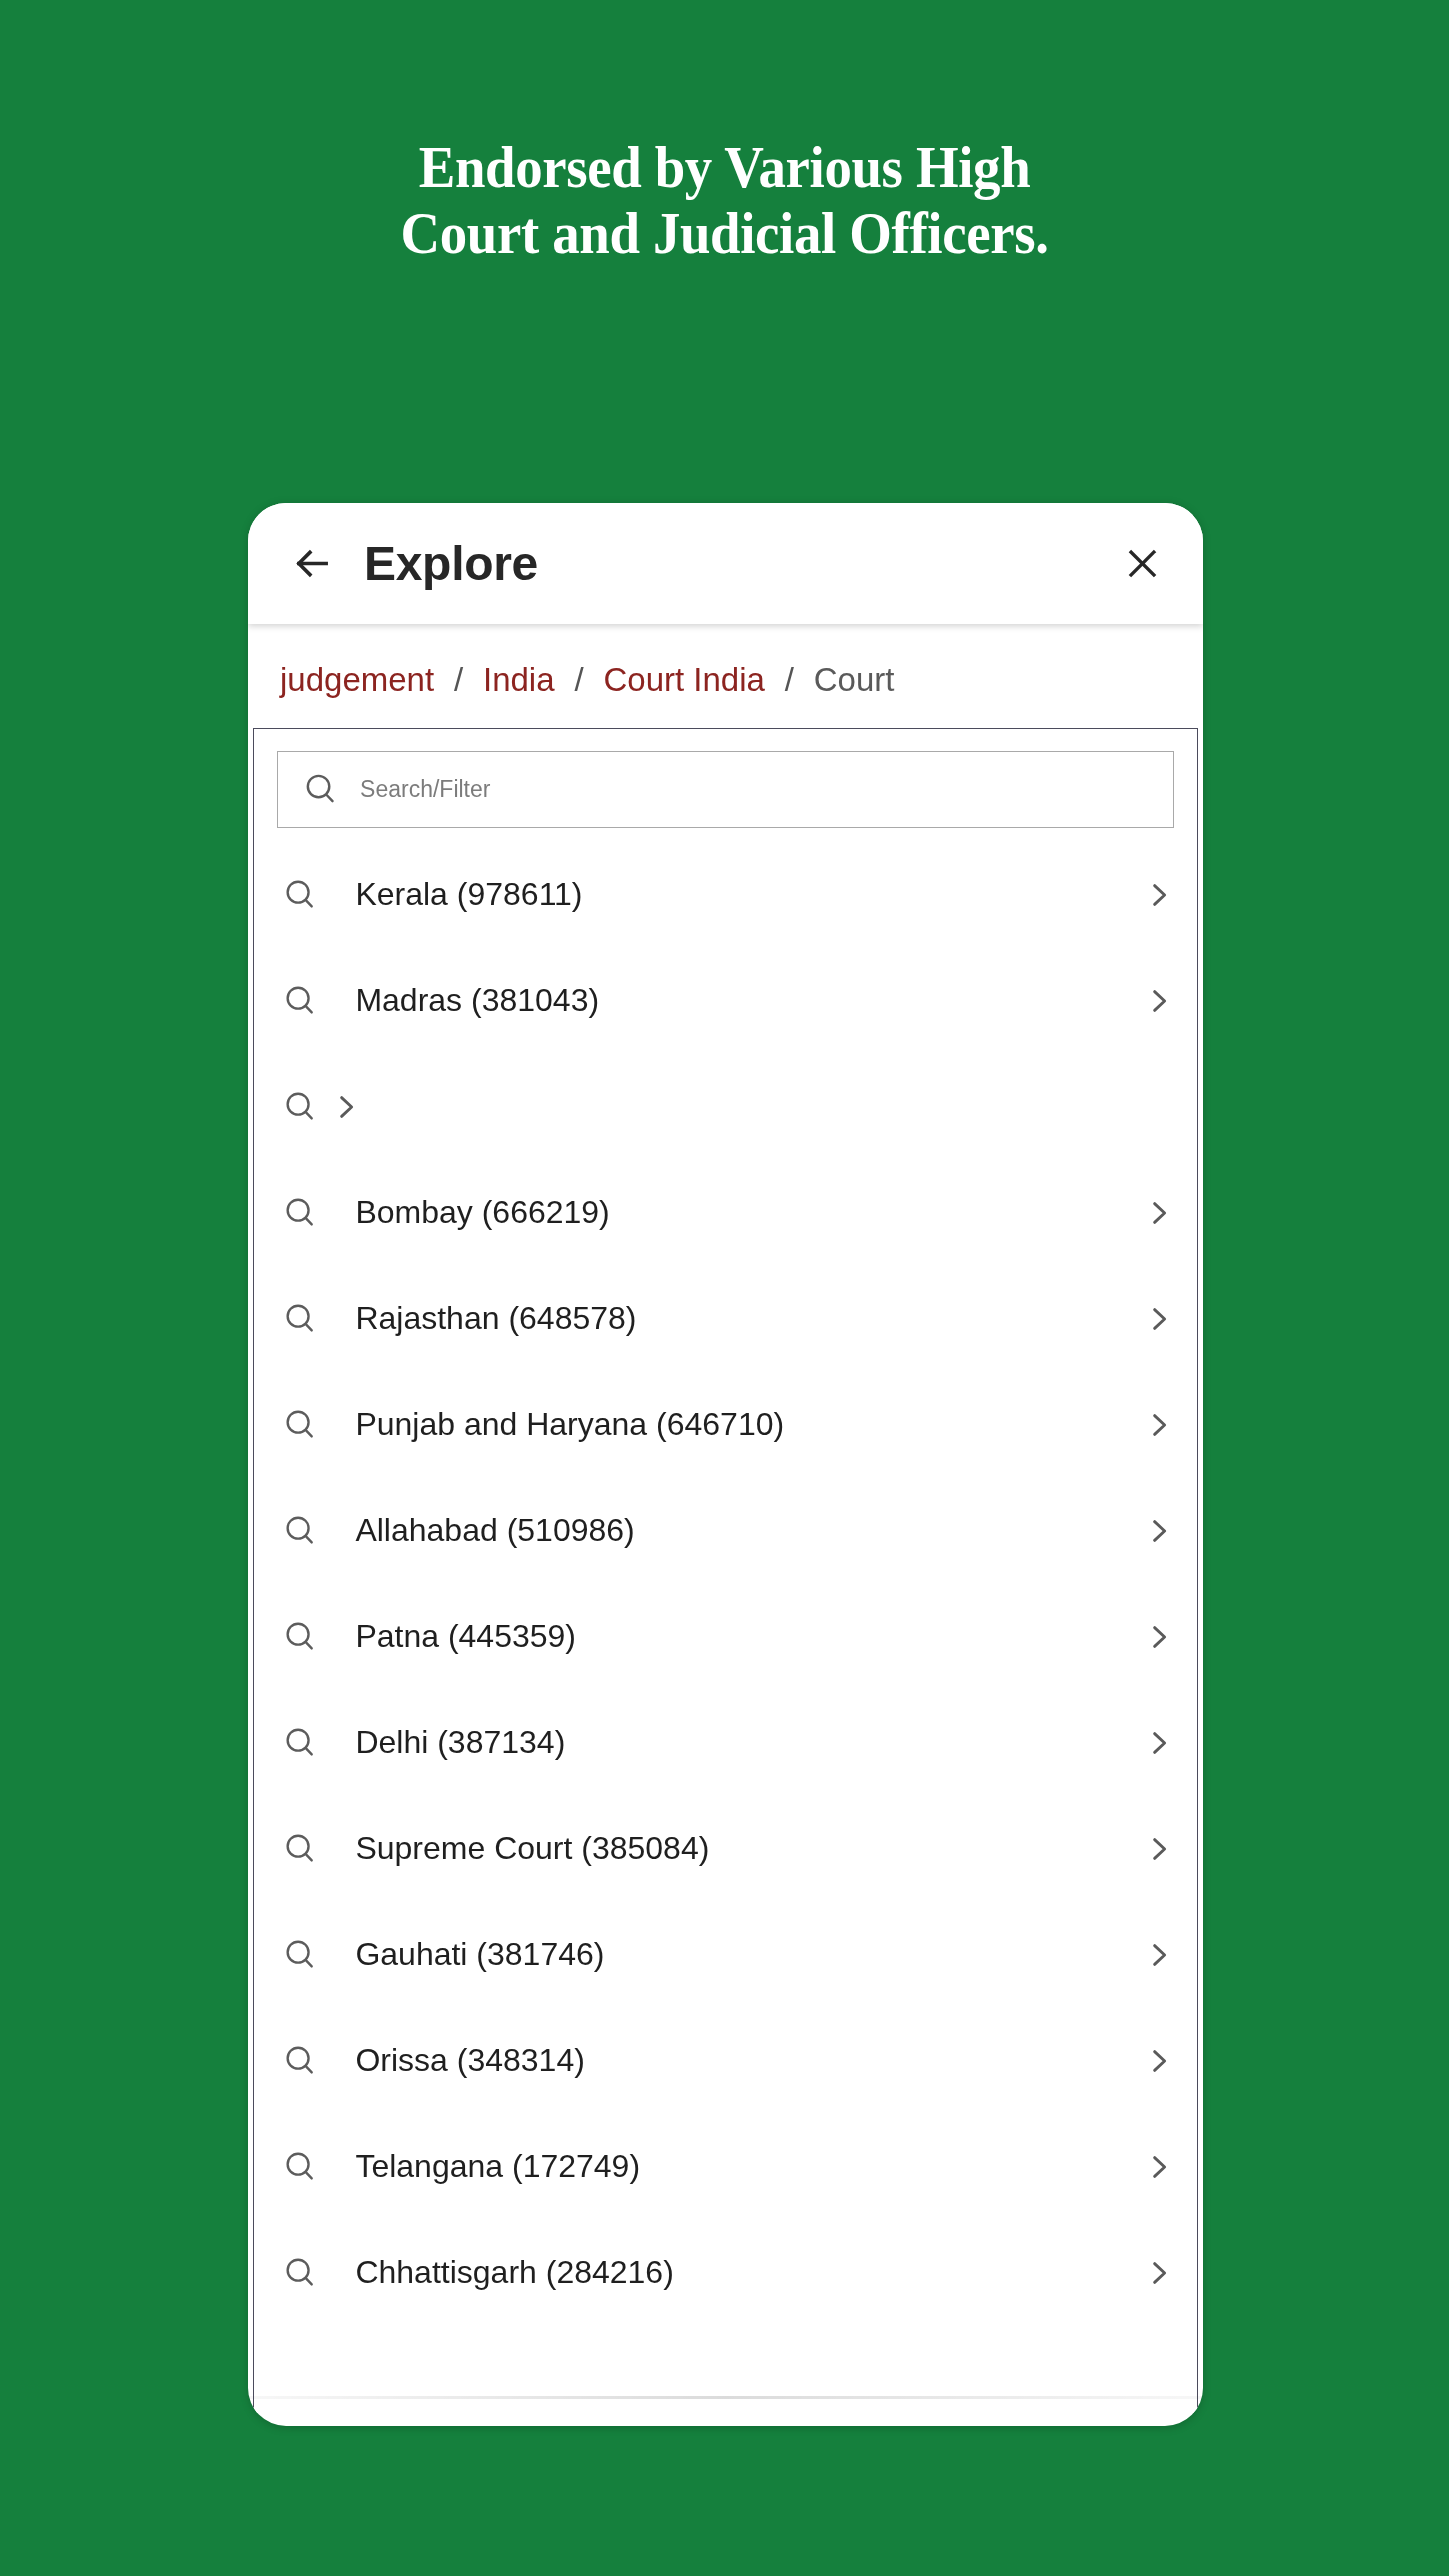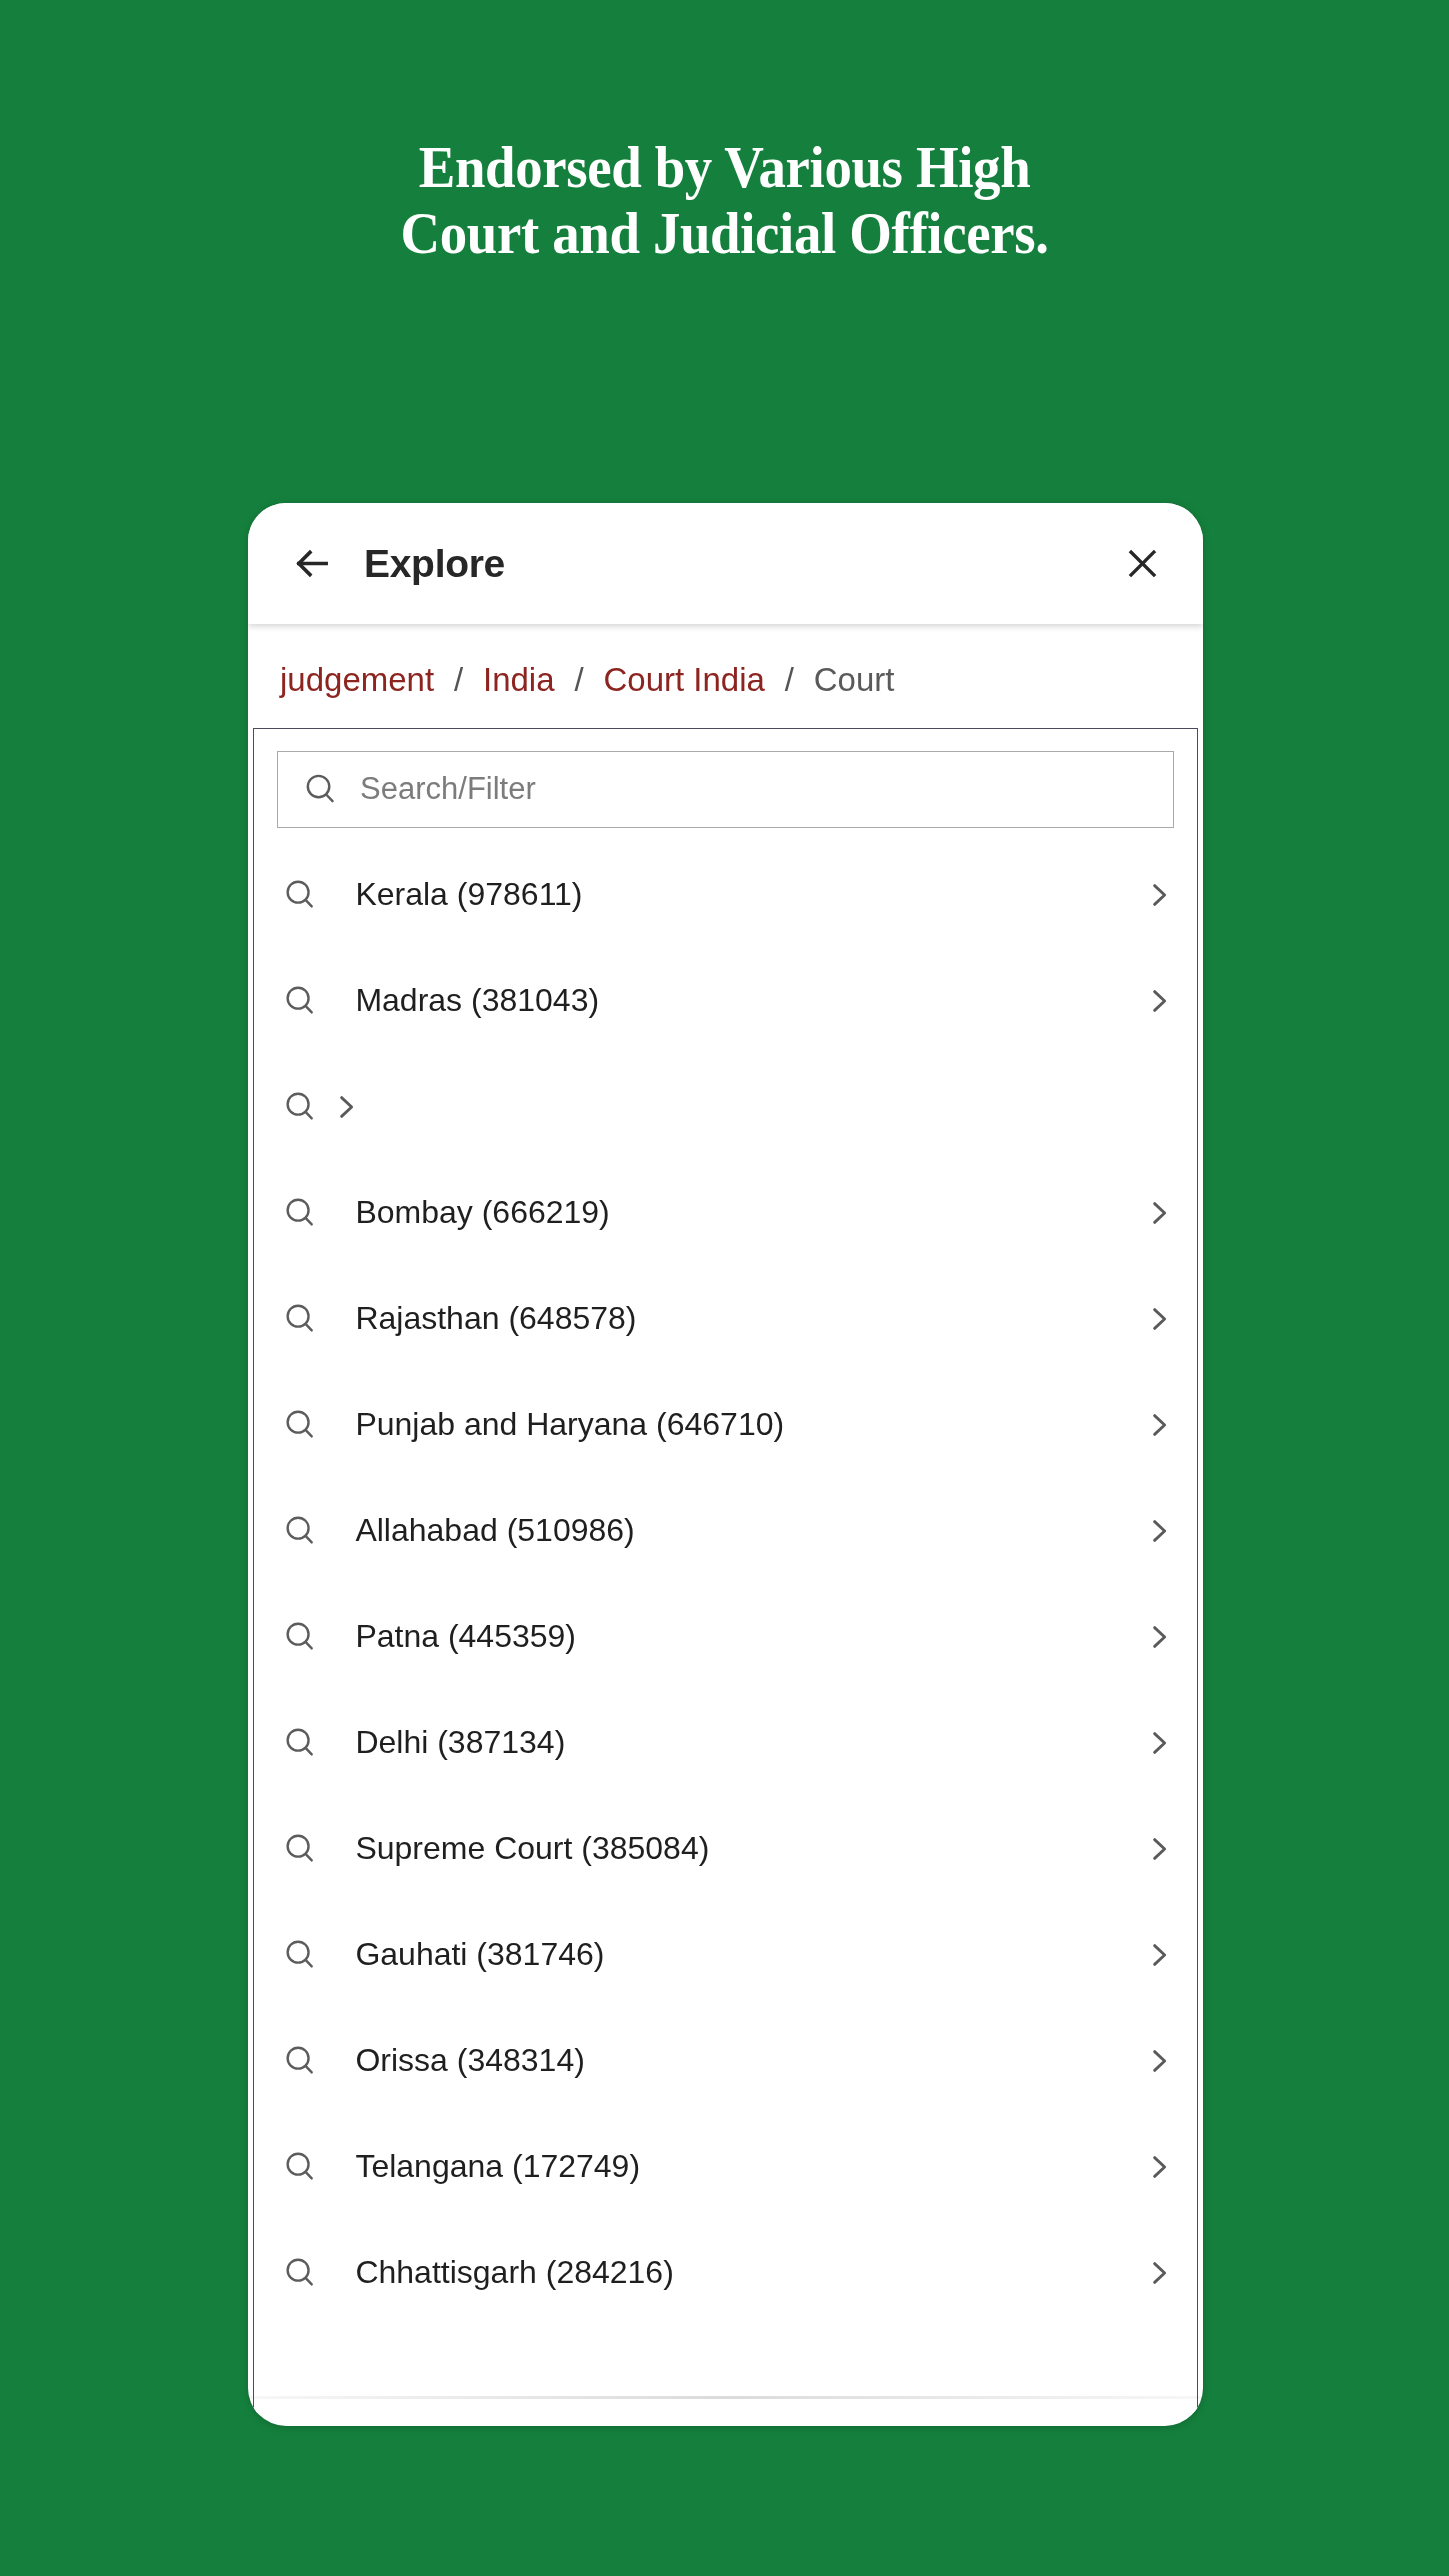--- a/index.html
+++ b/index.html
@@ -47,21 +47,21 @@
     padding:0 32px 0 36px;
     box-shadow:0 2.7px 6.3px rgba(0,0,0,0.17);
     z-index:5;
   }
   .appbar-backbtn {
     width:57px; height:57px;
     display:flex; align-items:center; justify-content:center;
     flex:0 0 auto;
   }
   .appbar-title {
-    font-size:39px;
+    font-size:48px;
     font-weight:700;
     color:#272727;
     margin-left:23px;
     letter-spacing:-0.3px;
     flex:1 1 auto;
   }
   .appbar-closebtn {
     width:57px; height:57px;
     display:flex; align-items:center; justify-content:center;
     flex:0 0 auto;
@@ -91,21 +91,21 @@
   .searchbox {
     margin:21.5px 23px 14.3px 23px;
     height:77px;
     border:1.8px solid #A9A9A9;
     display:flex;
     align-items:center;
     padding:0 23px;
     background:#ffffff;
   }
   .searchbox .ph {
-    font-size:31px;
+    font-size:23px;
     color:#7c7c7c;
     margin-left:19.7px;
   }
 
   .rowlist { padding:0 23px; }
   .row {
     height:106px;
     display:flex;
     align-items:center;
   }

